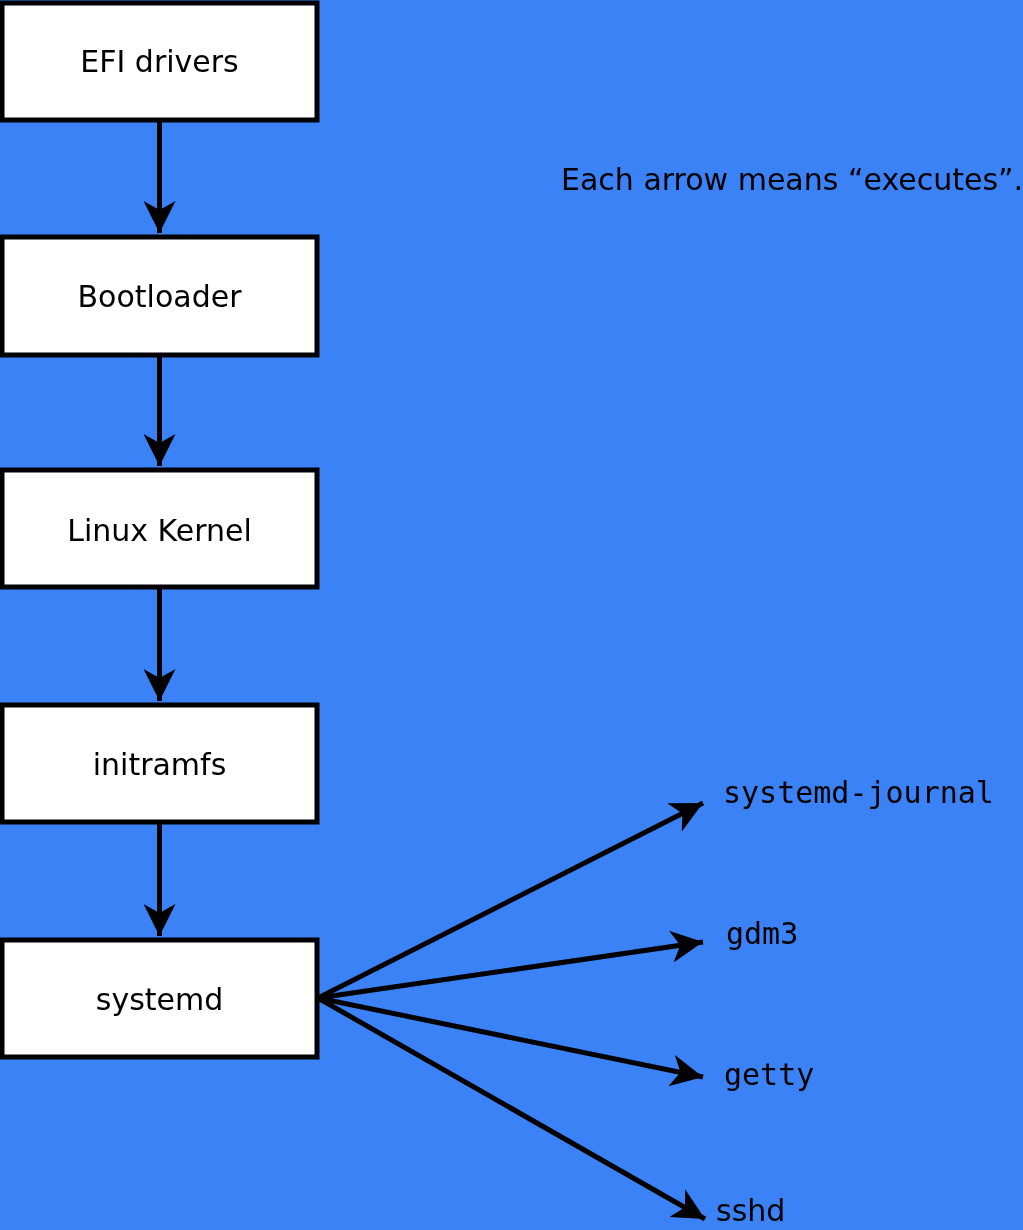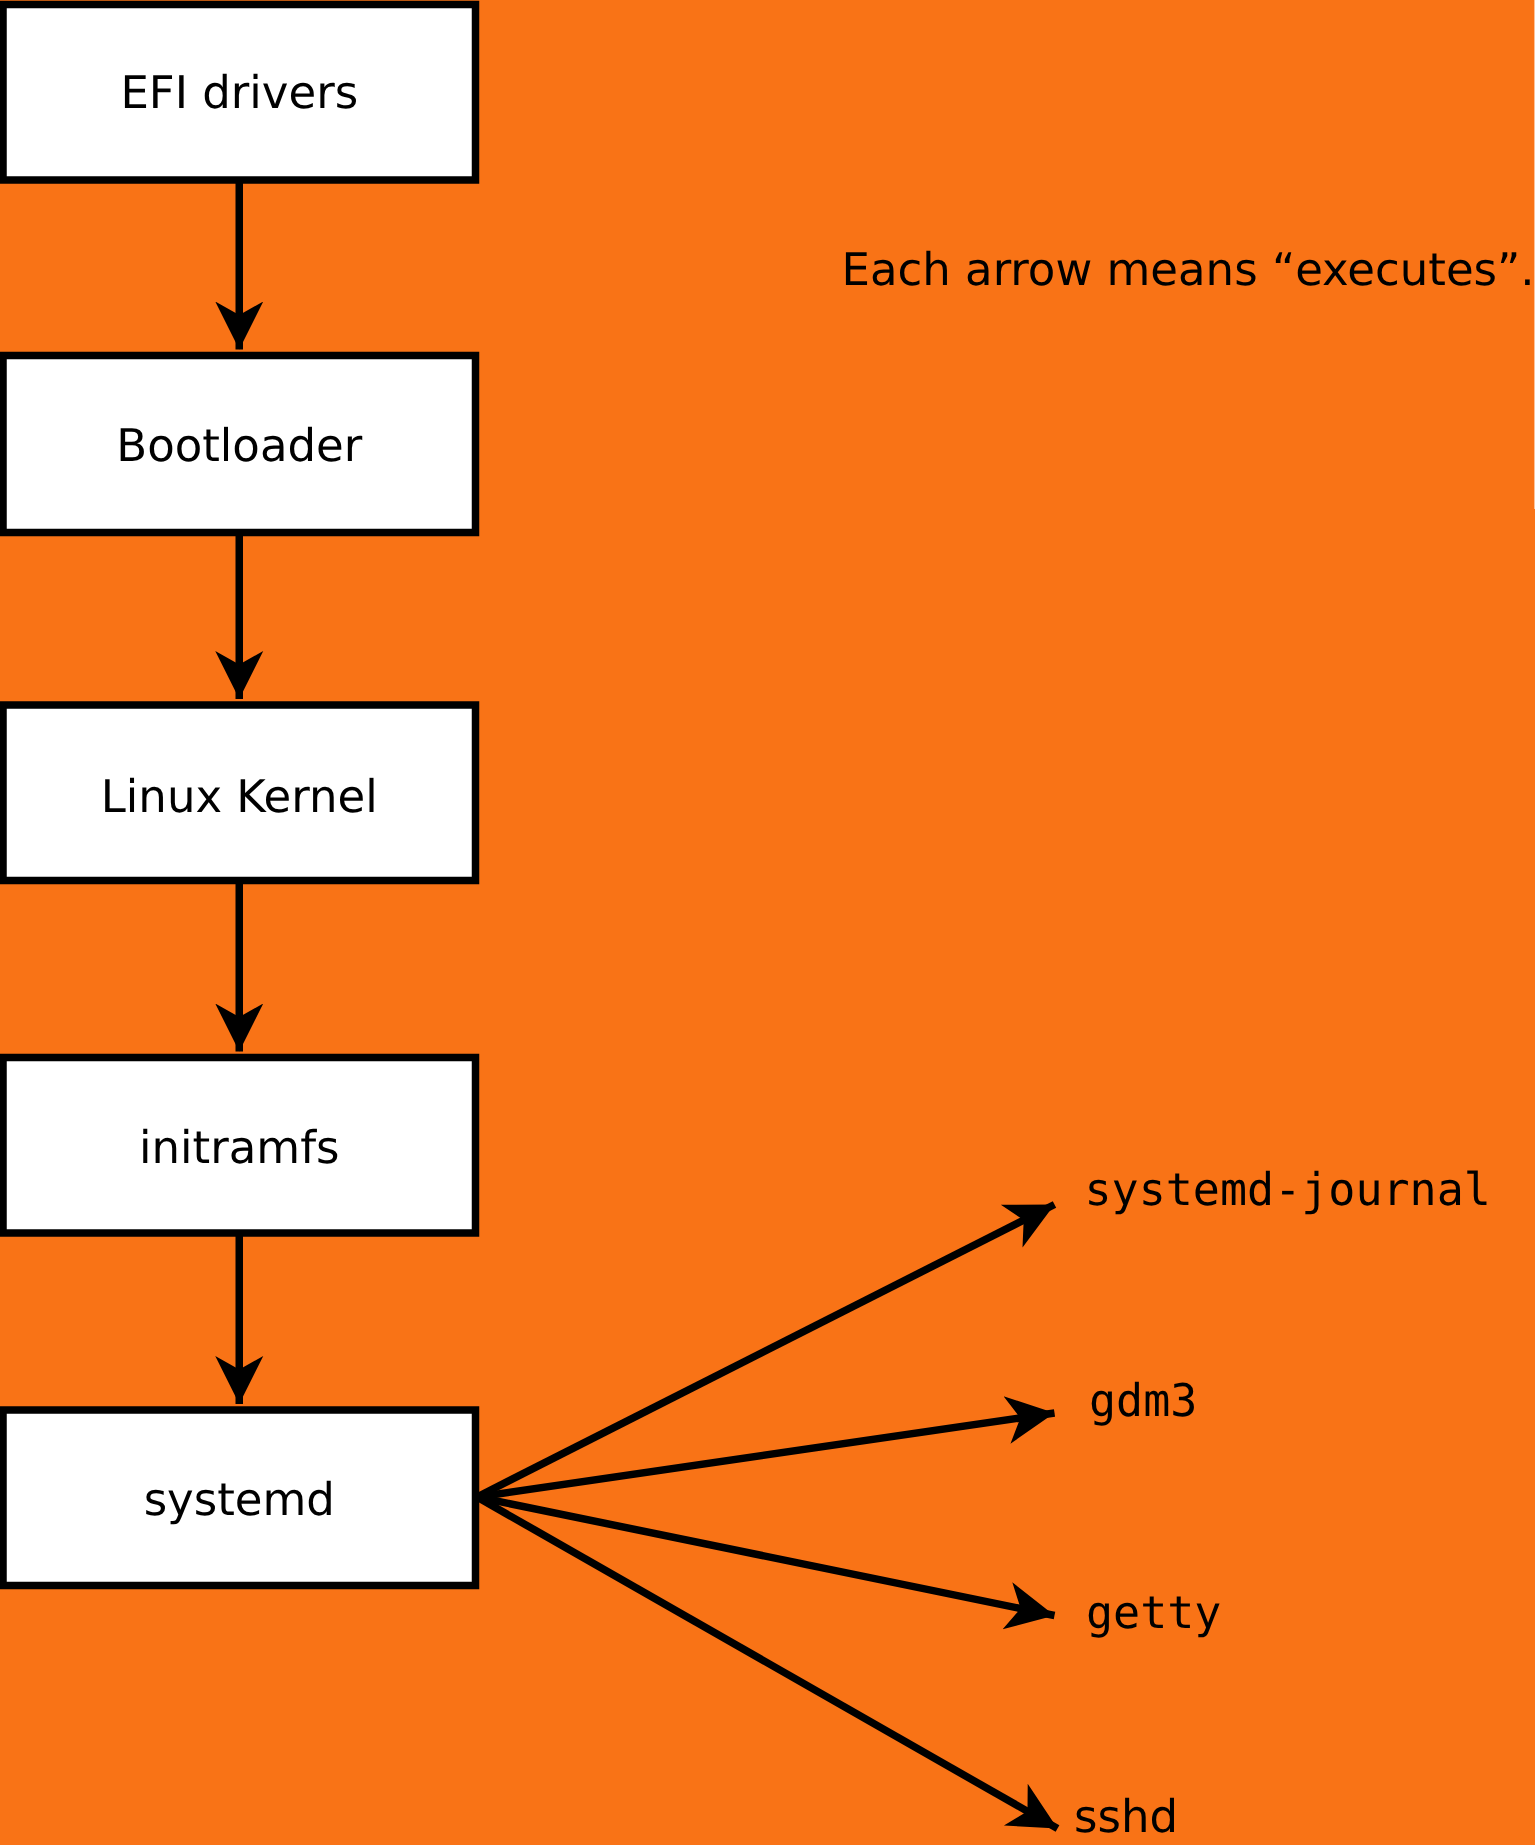--- a/index.html
+++ b/index.html
@@ -4,21 +4,21 @@
 <style>
   html, body {
     margin: 0;
     padding: 0;
     background: #ffffff;
   }
   .canvas {
     position: relative;
     width: 1023px;
     height: 1230px;
-    background: #f97316;
+    background: #3b82f6;
     overflow: hidden;
   }
   svg {
     display: block;
     font-family: "DejaVu Sans", sans-serif;
   }
   .node-box {
     fill: #ffffff;
     stroke: #000000;
     stroke-width: 5;

